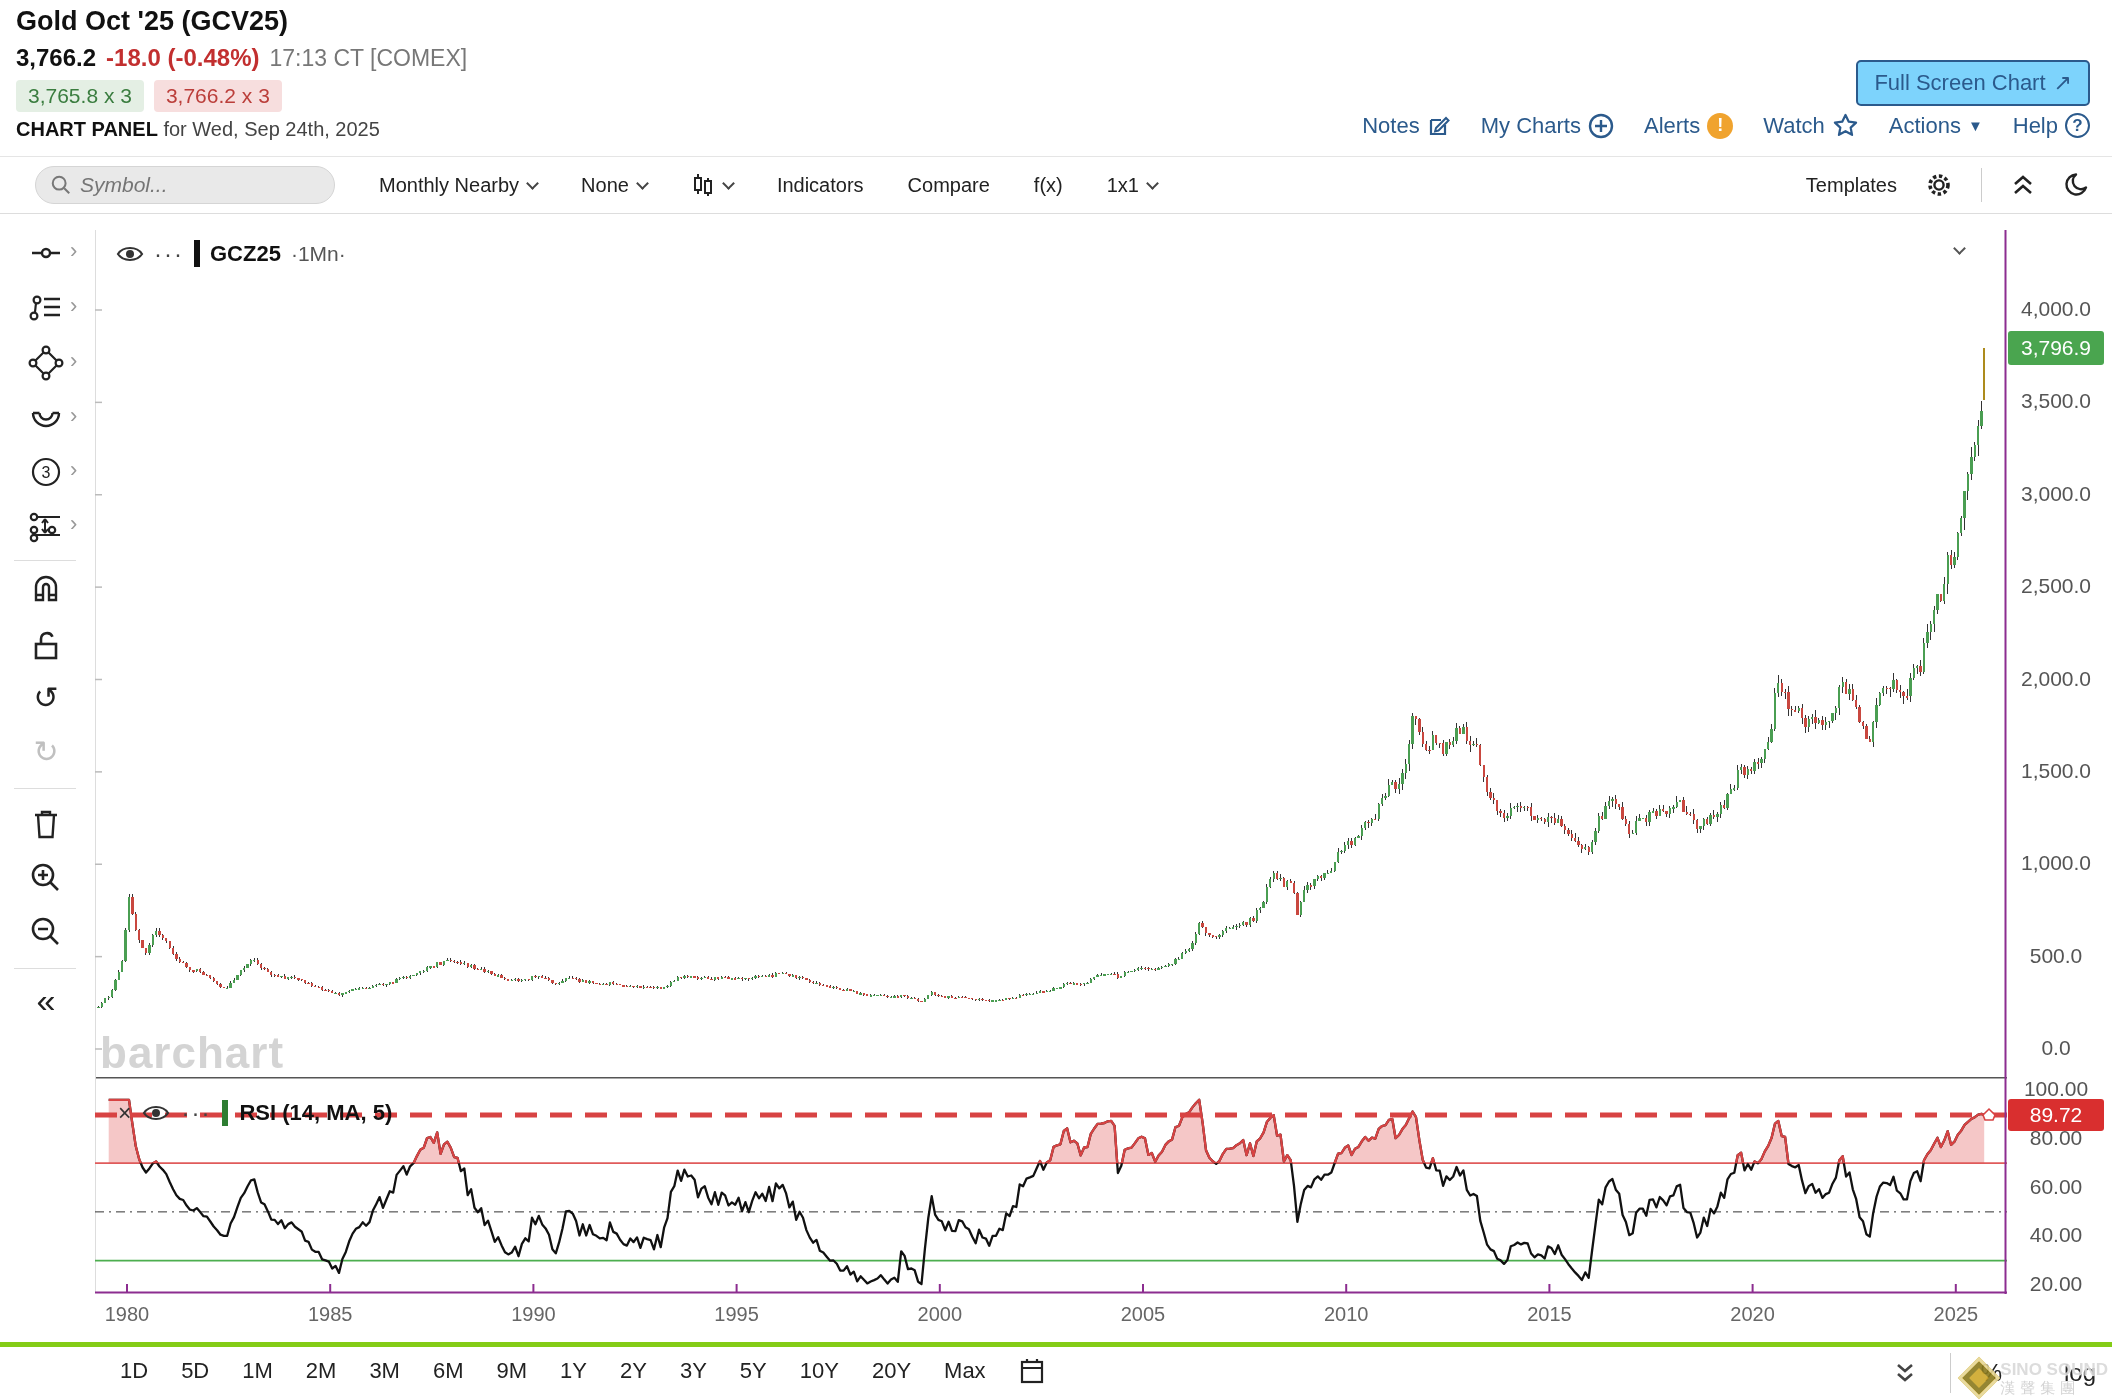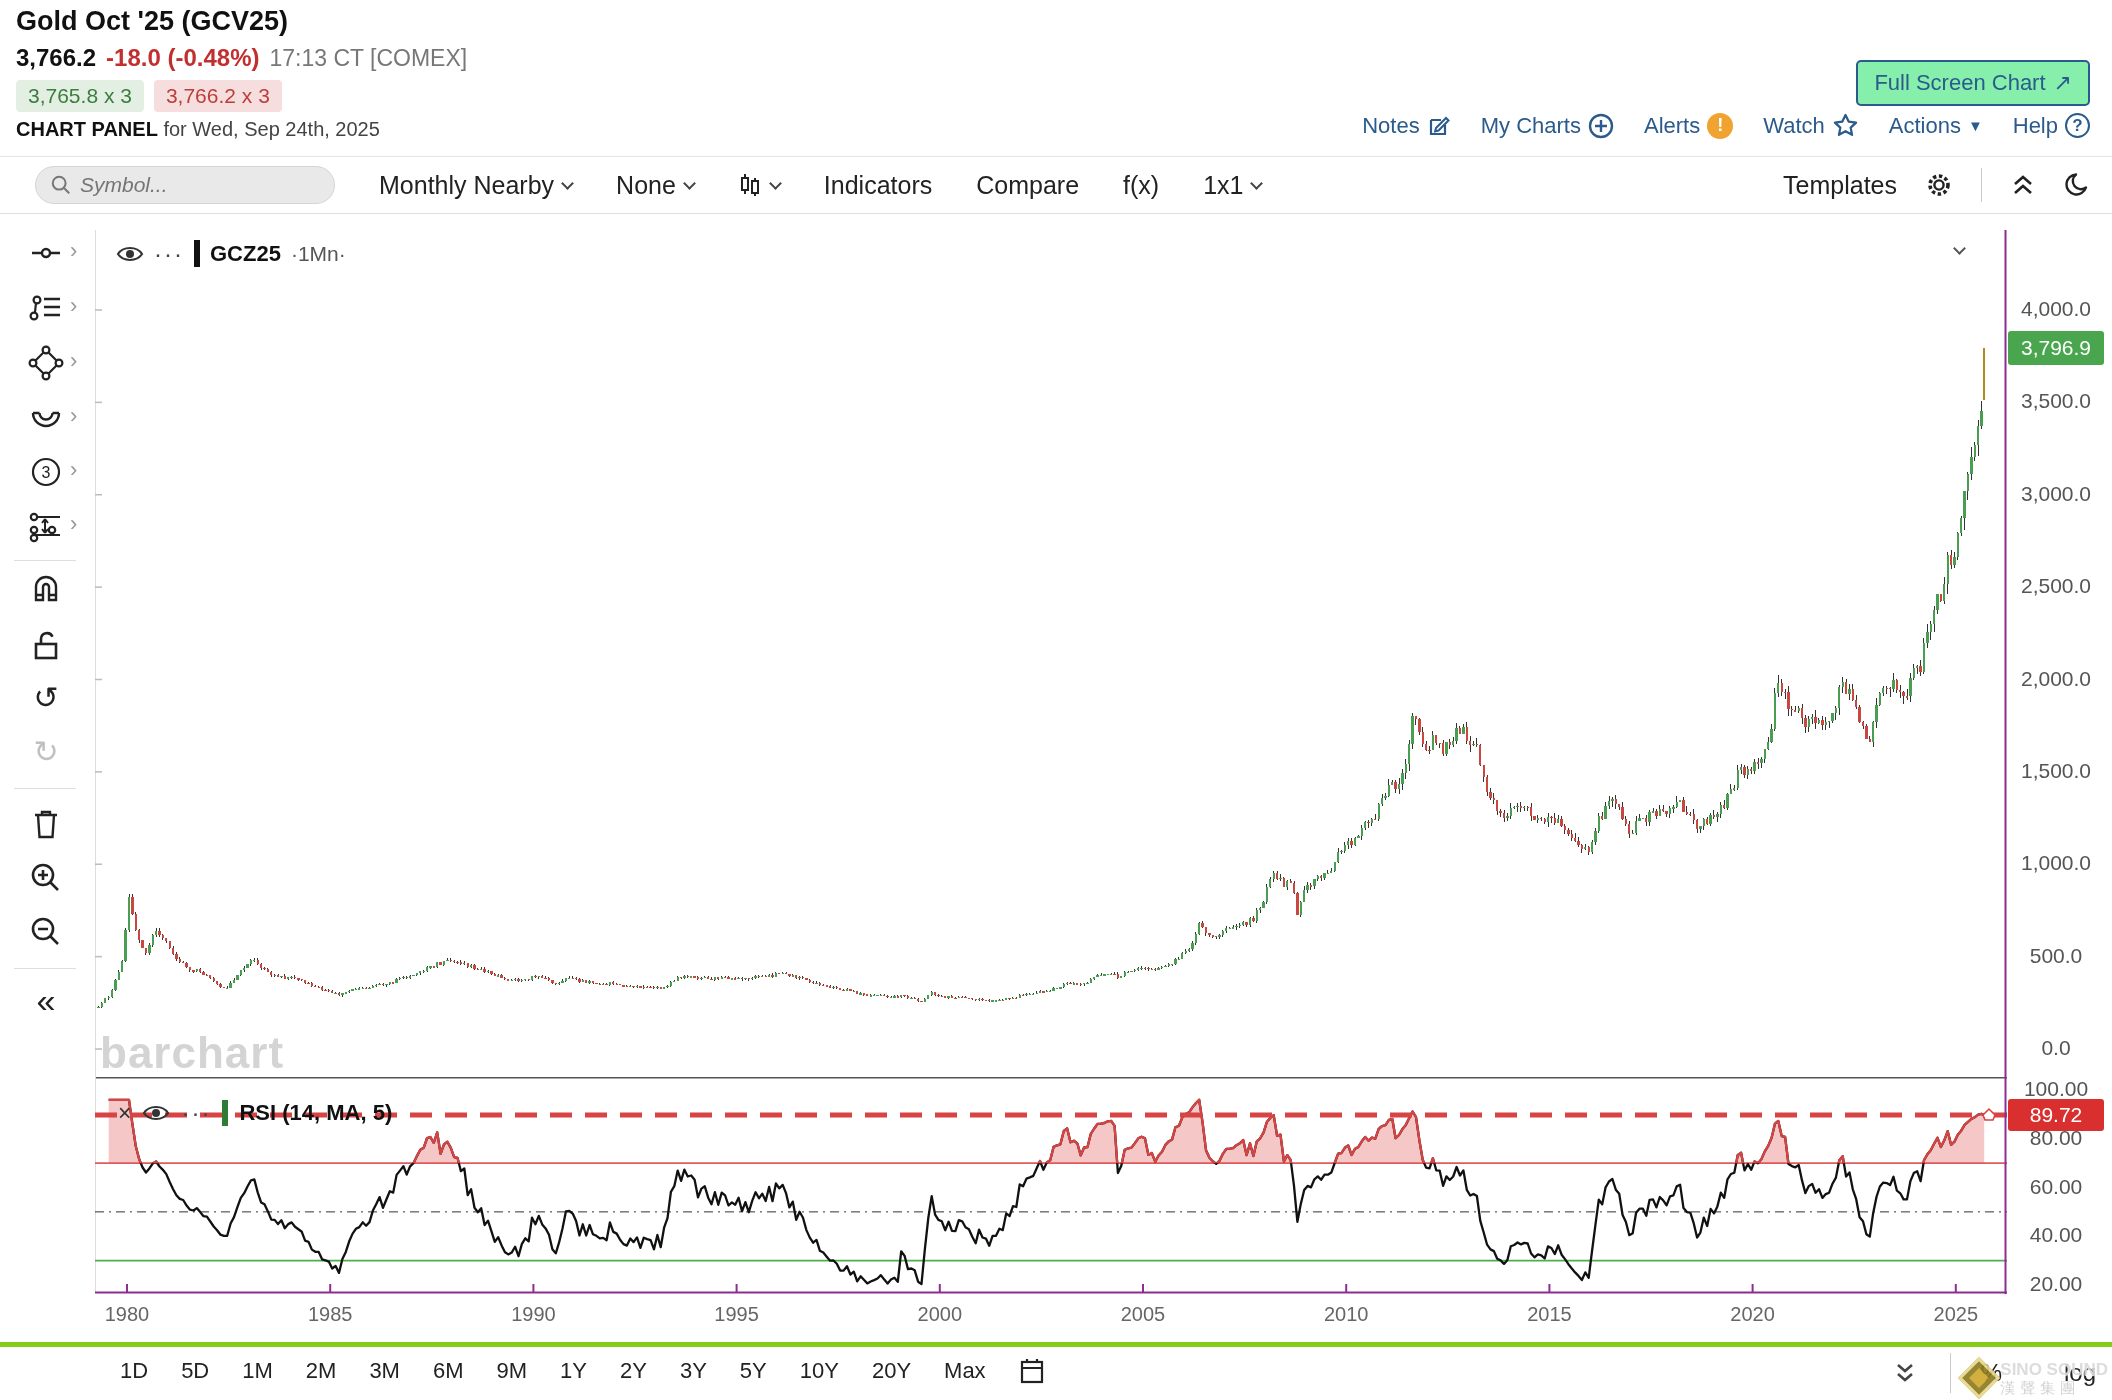--- a/index.html
+++ b/index.html
@@ -11,32 +11,32 @@
   .title { left:16px; top:6px; font-size:27px; font-weight:700; color:#111; }
   .price-row { left:16px; top:44px; font-size:24px; color:#111; display:flex; gap:10px; align-items:baseline; }
   .last { font-weight:700; }
   .chg { font-weight:700; color:#c22f2f; }
   .qtime { color:#777; font-size:23px; }
   .ba-row { left:16px; top:80px; display:flex; gap:10px; font-size:21px; }
   .bid { background:#e4efe4; color:#3a7d3f; padding:4px 12px; border-radius:4px; }
   .ask { background:#f7dede; color:#bb3e3a; padding:4px 12px; border-radius:4px; }
   .panel-row { left:16px; top:118px; font-size:20px; color:#444; }
   .panel-row b { color:#111; font-weight:700; }
-  .fs-btn { right:22px; top:60px; border:2px solid #2b5a8c; border-radius:5px; color:#2b5a8c; font-size:22px; padding:8px 16px; cursor:pointer; background:#86efac; display:flex; align-items:center; gap:8px;}
+  .fs-btn { right:22px; top:60px; border:2px solid #2b5a8c; border-radius:5px; color:#2b5a8c; font-size:22px; padding:8px 16px; cursor:pointer; background:#7dd3fc; display:flex; align-items:center; gap:8px;}
   .links { right:22px; top:112px; display:flex; gap:30px; align-items:center; font-size:22px; color:#2b5a8c; }
   .hlink { display:flex; align-items:center; gap:7px; cursor:pointer; }
   .alert-dot { width:26px; height:26px; border-radius:50%; background:#f0a32e; color:#fff; font-weight:700; font-size:18px; display:flex; align-items:center; justify-content:center; }
   .help-circ { width:25px; height:25px; border-radius:50%; border:2.5px solid #2b5a8c; color:#2b5a8c; font-weight:700; font-size:17px; display:flex; align-items:center; justify-content:center; }
   .caret { font-size:15px; }
 
   
   .toolbar { left:0; top:156px; width:2112px; height:58px; border-top:1px solid #e5e5e5; border-bottom:1px solid #ddd; display:flex; align-items:center; }
   .search { position:relative; margin-left:35px; width:300px; height:38px; background:#e9e9e9; border:1px solid #d5d5d5; border-radius:19px; display:flex; align-items:center; padding:0 14px; gap:8px;}
   .search input { border:none; outline:none; background:transparent; font-style:italic; font-size:21px; color:#1d4ed8; width:230px; font-family:"Liberation Sans",sans-serif;}
-  .tb-item { font-size:25px; color:#222; margin-left:44px; display:flex; align-items:center; gap:9px; cursor:pointer; white-space:nowrap; }
+  .tb-item { font-size:20px; color:#222; margin-left:44px; display:flex; align-items:center; gap:9px; cursor:pointer; white-space:nowrap; }
   .chev { width:9px; height:9px; border-right:2px solid #444; border-bottom:2px solid #444; transform:rotate(45deg); margin-top:-4px; display:inline-block;}
   .tb-right { position:absolute; right:20px; display:flex; align-items:center; gap:28px; }
   .vdiv { width:1px; height:34px; background:#ccc; }
 
   
   .side-icon { left:26px; width:40px; height:40px; display:flex; align-items:center; justify-content:center; cursor:pointer; }
   .side-exp { left:70px; width:16px; font-size:22px; color:#999; cursor:pointer; }
   .sdiv { left:14px; width:62px; height:1px; background:#ddd; }
   .glyph { font-size:30px; color:#222; line-height:1; }
   .glyph.dim { color:#c0c0c0; }

